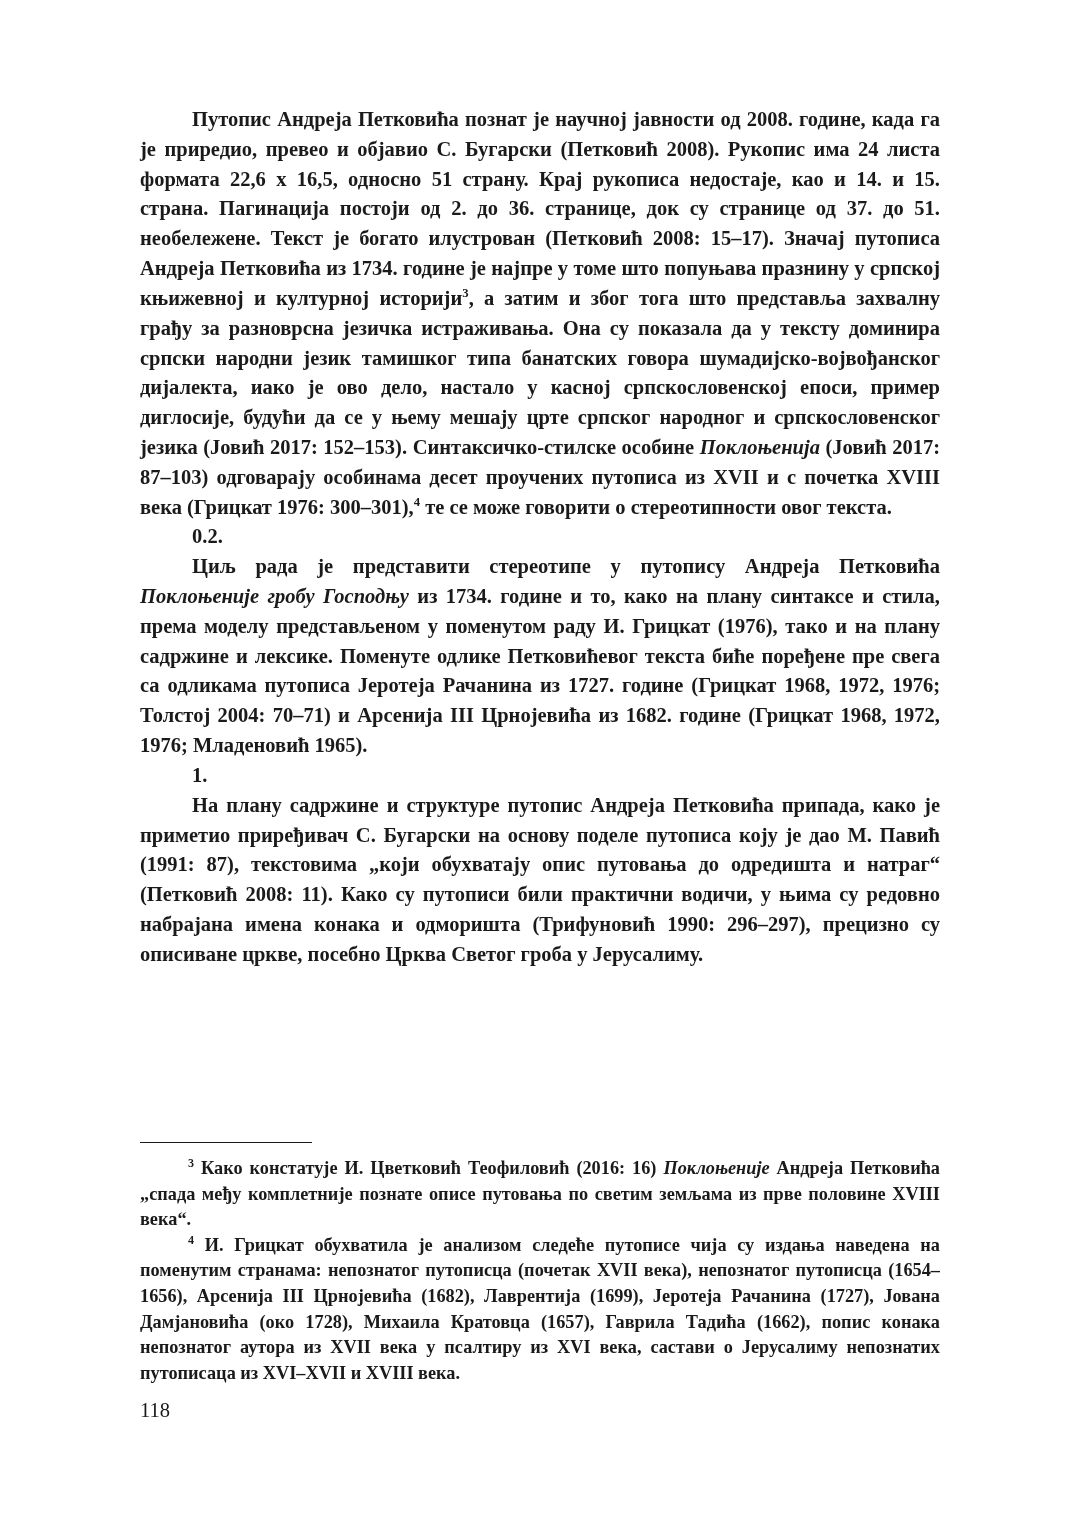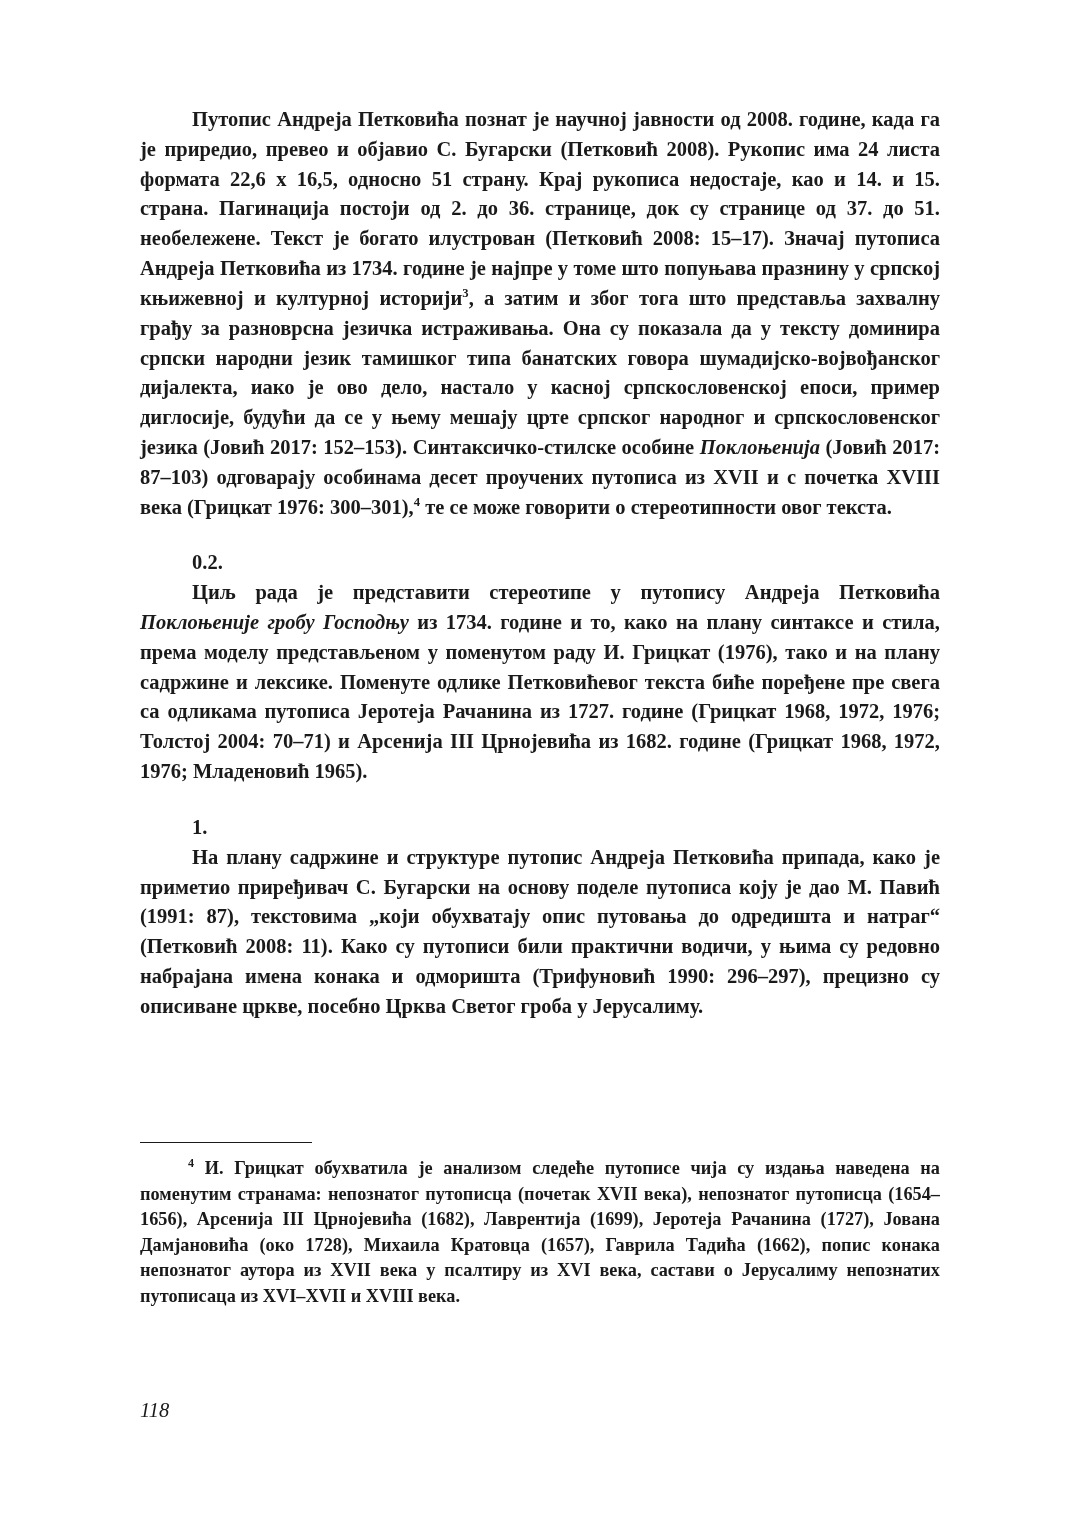--- a/index.html
+++ b/index.html
@@ -34,21 +34,20 @@
     font-weight: bold;
   }
   .section-num {
     font-weight: bold;
     font-size: 20.5px;
     margin: 0;
     text-indent: 52px;
     line-height: 1.455;
   }
   .gap-top-lg {
-    margin-top: 26px;
   }
   .ital {
     font-style: italic;
   }
   sup {
     font-size: 0.62em;
     vertical-align: super;
     line-height: 0;
   }
   .footnotes {
@@ -75,21 +74,20 @@
     font-size: 0.66em;
     vertical-align: super;
     line-height: 0;
   }
   .folio {
     position: absolute;
     left: 140px;
     top: 1400px;
     font-size: 20.5px;
     line-height: 1;
-    font-style: italic;
   }
 </style>
 </head>
 <body>
 
 <div class="page">
 
   <p class="indent" id="p0"><span>Путопис Андреја Петковића познат је научној јавности од 2008. године, када га је приредио, превео и објавио С. Бугарски (Петковић 2008). Рукопис има 24 листа формата 22,6 х 16,5, односно 51 страну. Крај рукописа недостаје, као и 14. и 15. страна. Пагинација постоји од 2. до 36. странице, док су странице од 37. до 51. необележене. Текст је богато илустрован (Петковић 2008: 15–17). Значај путописа Андреја Петковића из 1734. године је најпре у томе што попуњава празнину у српској књижевној и културној историји</span><sup>3</sup><span>, а затим и због тога што представља захвалну грађу за разноврсна језичка истраживања. Она су показала да у тексту доминира српски народни језик тамишког типа банатских говора шумадијско-војвођанског дијалекта, иако је ово дело, настало у касној српскословенској епоси, пример диглосије, будући да се у њему мешају црте српског народног и српскословенског језика (Јовић 2017: 152–153). Синтаксичко-стилске особине </span><span class="ital">Поклоњенија</span><span> (Јовић 2017: 87–103) одговарају особинама десет проучених путописа из XVII и с почетка XVIII века (Грицкат 1976: 300–301),</span><sup>4</sup><span> те се може говорити о стереотипности овог текста.</span></p>
 
   <div class="gap-top-lg">
@@ -99,16 +97,17 @@
 
   <div class="gap-top-lg">
     <p class="section-num">1.</p>
     <p class="indent" id="p2"><span>На плану садржине и структуре путопис Андреја Петковића припада, како је приметио приређивач С. Бугарски на основу поделе путописа коју је дао М. Павић (1991: 87), текстовима „који обухватају опис путовања до одредишта и натраг“ (Петковић 2008: 11). Како су путописи били практични водичи, у њима су редовно набрајана имена конака и одморишта (Трифуновић 1990: 296–297), прецизно су описиване цркве, посебно Црква Светог гроба у Јерусалиму.</span></p>
   </div>
 
 </div>
 
 <div class="footnotes">
   <div class="fn-rule"></div>
+  <p class="indent" id="f0"><span class="fn-mark">3</span><span> Како констатује И. Цветковић Теофиловић (2016: 16) </span><span class="ital">Поклоњеније</span><span> Андреја Петковића „спада међу комплетније познате описе путовања по светим земљама из прве половине XVIII века“.</span></p>
   <p class="indent" id="f1"><span class="fn-mark">4</span><span> И. Грицкат обухватила је анализом следеће путописе чија су издања наведена на поменутим странама: непознатог путописца (почетак XVII века), непознатог путописца (1654–1656), Арсенија III Црнојевића (1682), Лаврентија (1699), Јеротеја Рачанина (1727), Јована Дамјановића (око 1728), Михаила Кратовца (1657), Гаврила Тадића (1662), попис конака непознатог аутора из XVII века у псалтиру из XVI века, састави о Јерусалиму непознатих путописаца из XVI–XVII и XVIII века.</span></p>
 </div>
 
 <div class="folio">118</div>
 
 </body></html>

